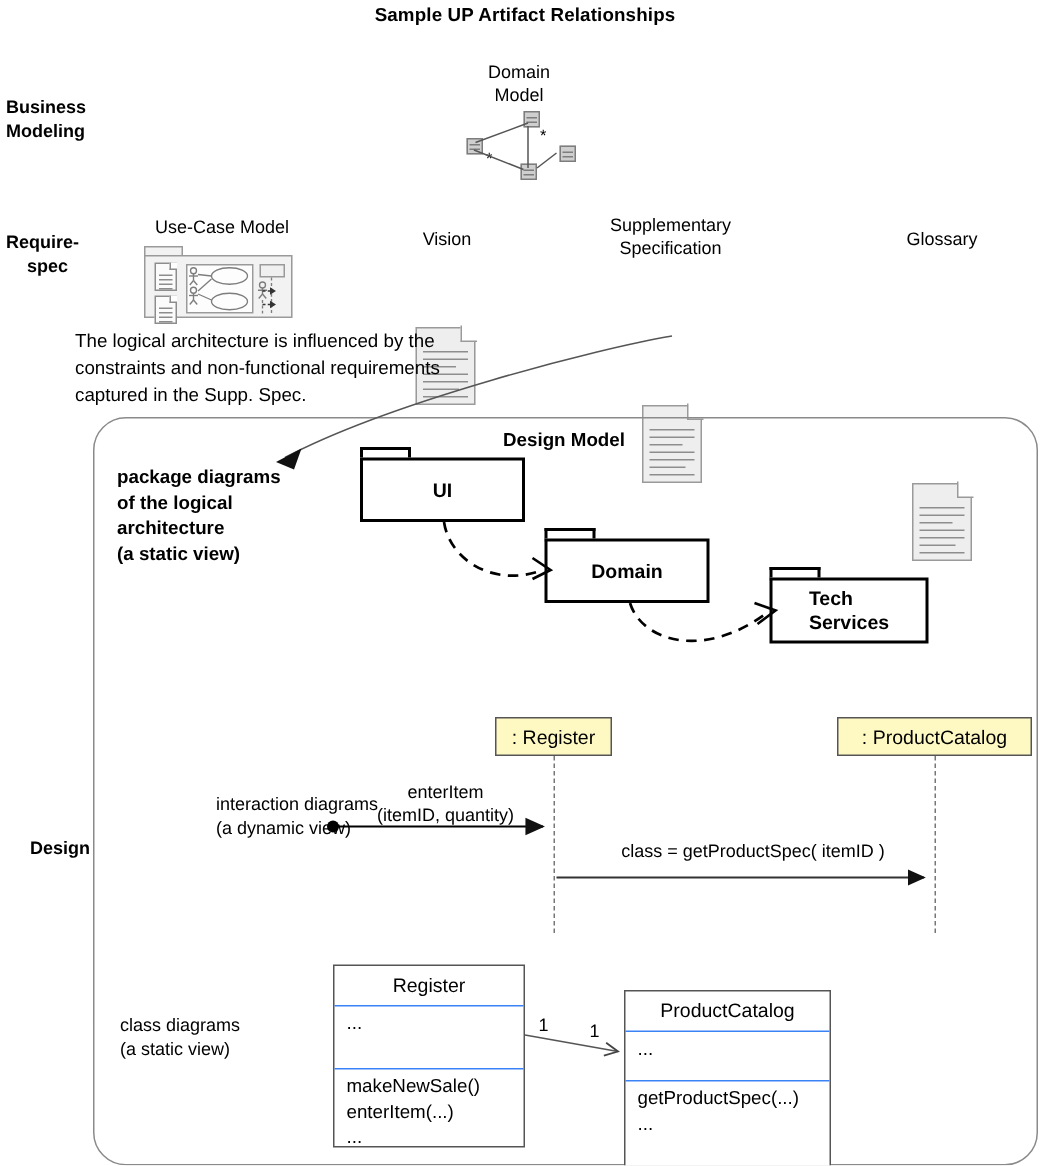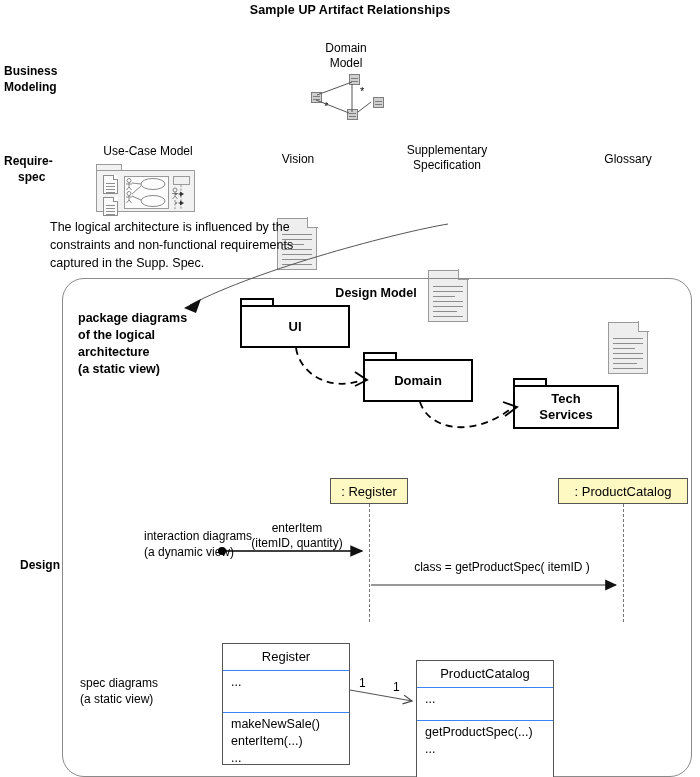--- a/index.html
+++ b/index.html
@@ -80,21 +80,21 @@
   }
   .pkg-tab {
     border: 2.5px solid #000;
     border-bottom: none;
     background: #fff;
     box-sizing: border-box;
   }
   .pkg-label {
     font-size: 13px;
     font-weight: bold;
-    text-align: center;
+    text-align: left;
     line-height: 16px;
   }
 
   
   .lifeline-box {
     border: 1px solid #555;
     background: #fef9c3;
     display: flex;
     align-items: center;
     justify-content: center;
@@ -431,21 +431,21 @@
   <div class="abs msg-label" style="left:222px; top:521px; width:150px;">
     <div>enterItem</div>
     <div>(itemID, quantity)</div>
   </div>
 
   <div class="abs msg-label" style="left:382px; top:560px; width:240px; text-align:center;">
     <div>class = getProductSpec( itemID )</div>
   </div>
 
   <div class="abs side-note" style="left:80px; top:675px; width:150px;">
-    <div>spec diagrams</div>
+    <div>class diagrams</div>
     <div>(a static view)</div>
   </div>
 
   <div class="abs classbox" style="left:222px; top:643px; width:128px; height:122px;">
     <div class="compartment cname">Register</div>
     <div class="compartment" style="height:42px;">
       <div>...</div>
     </div>
     <div class="compartment">
       <div>makeNewSale()</div>

